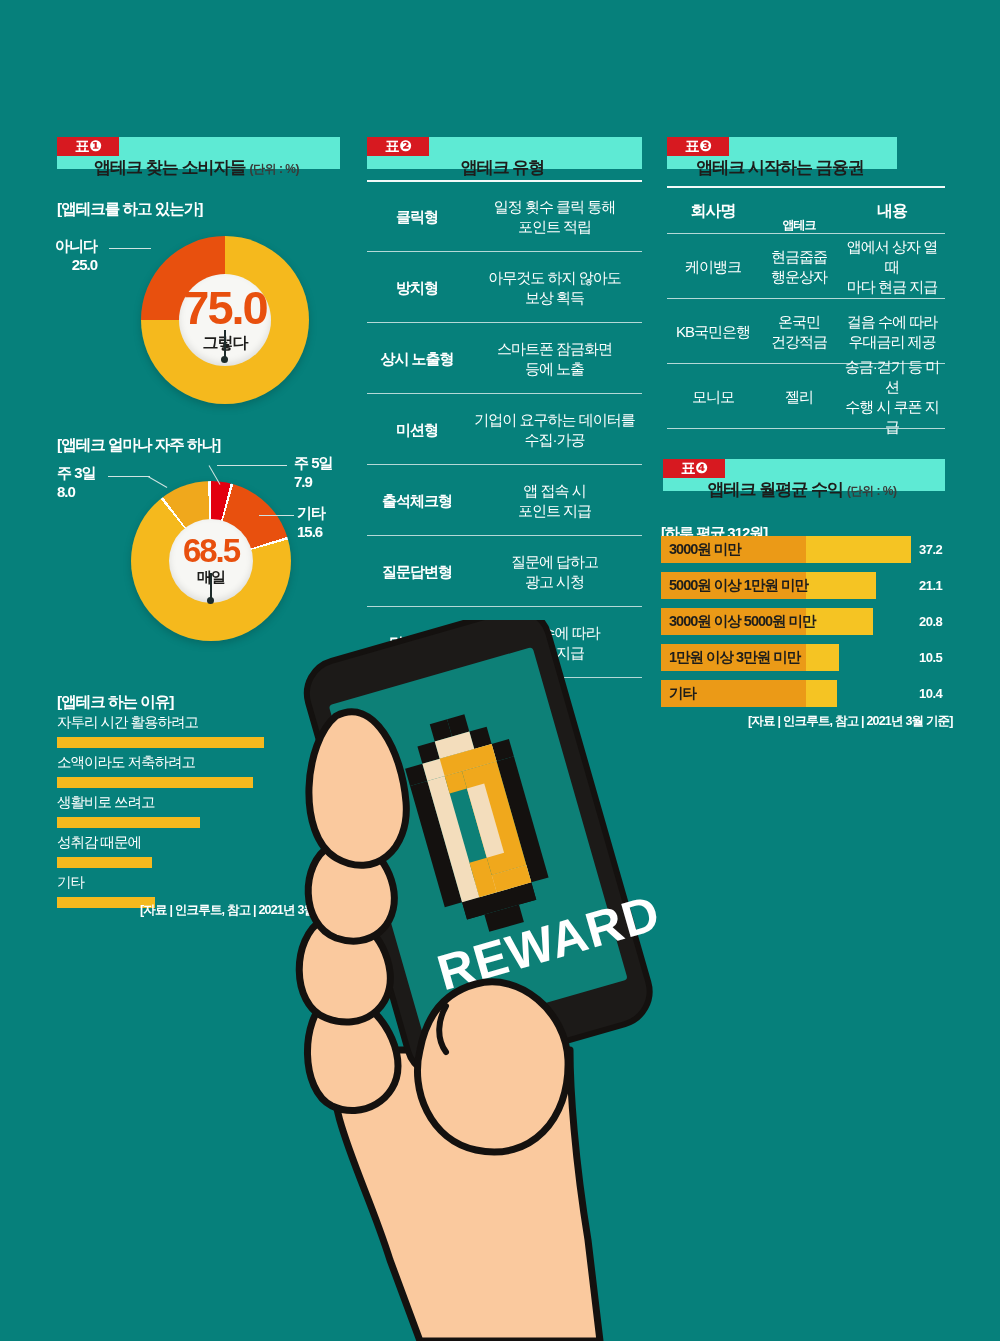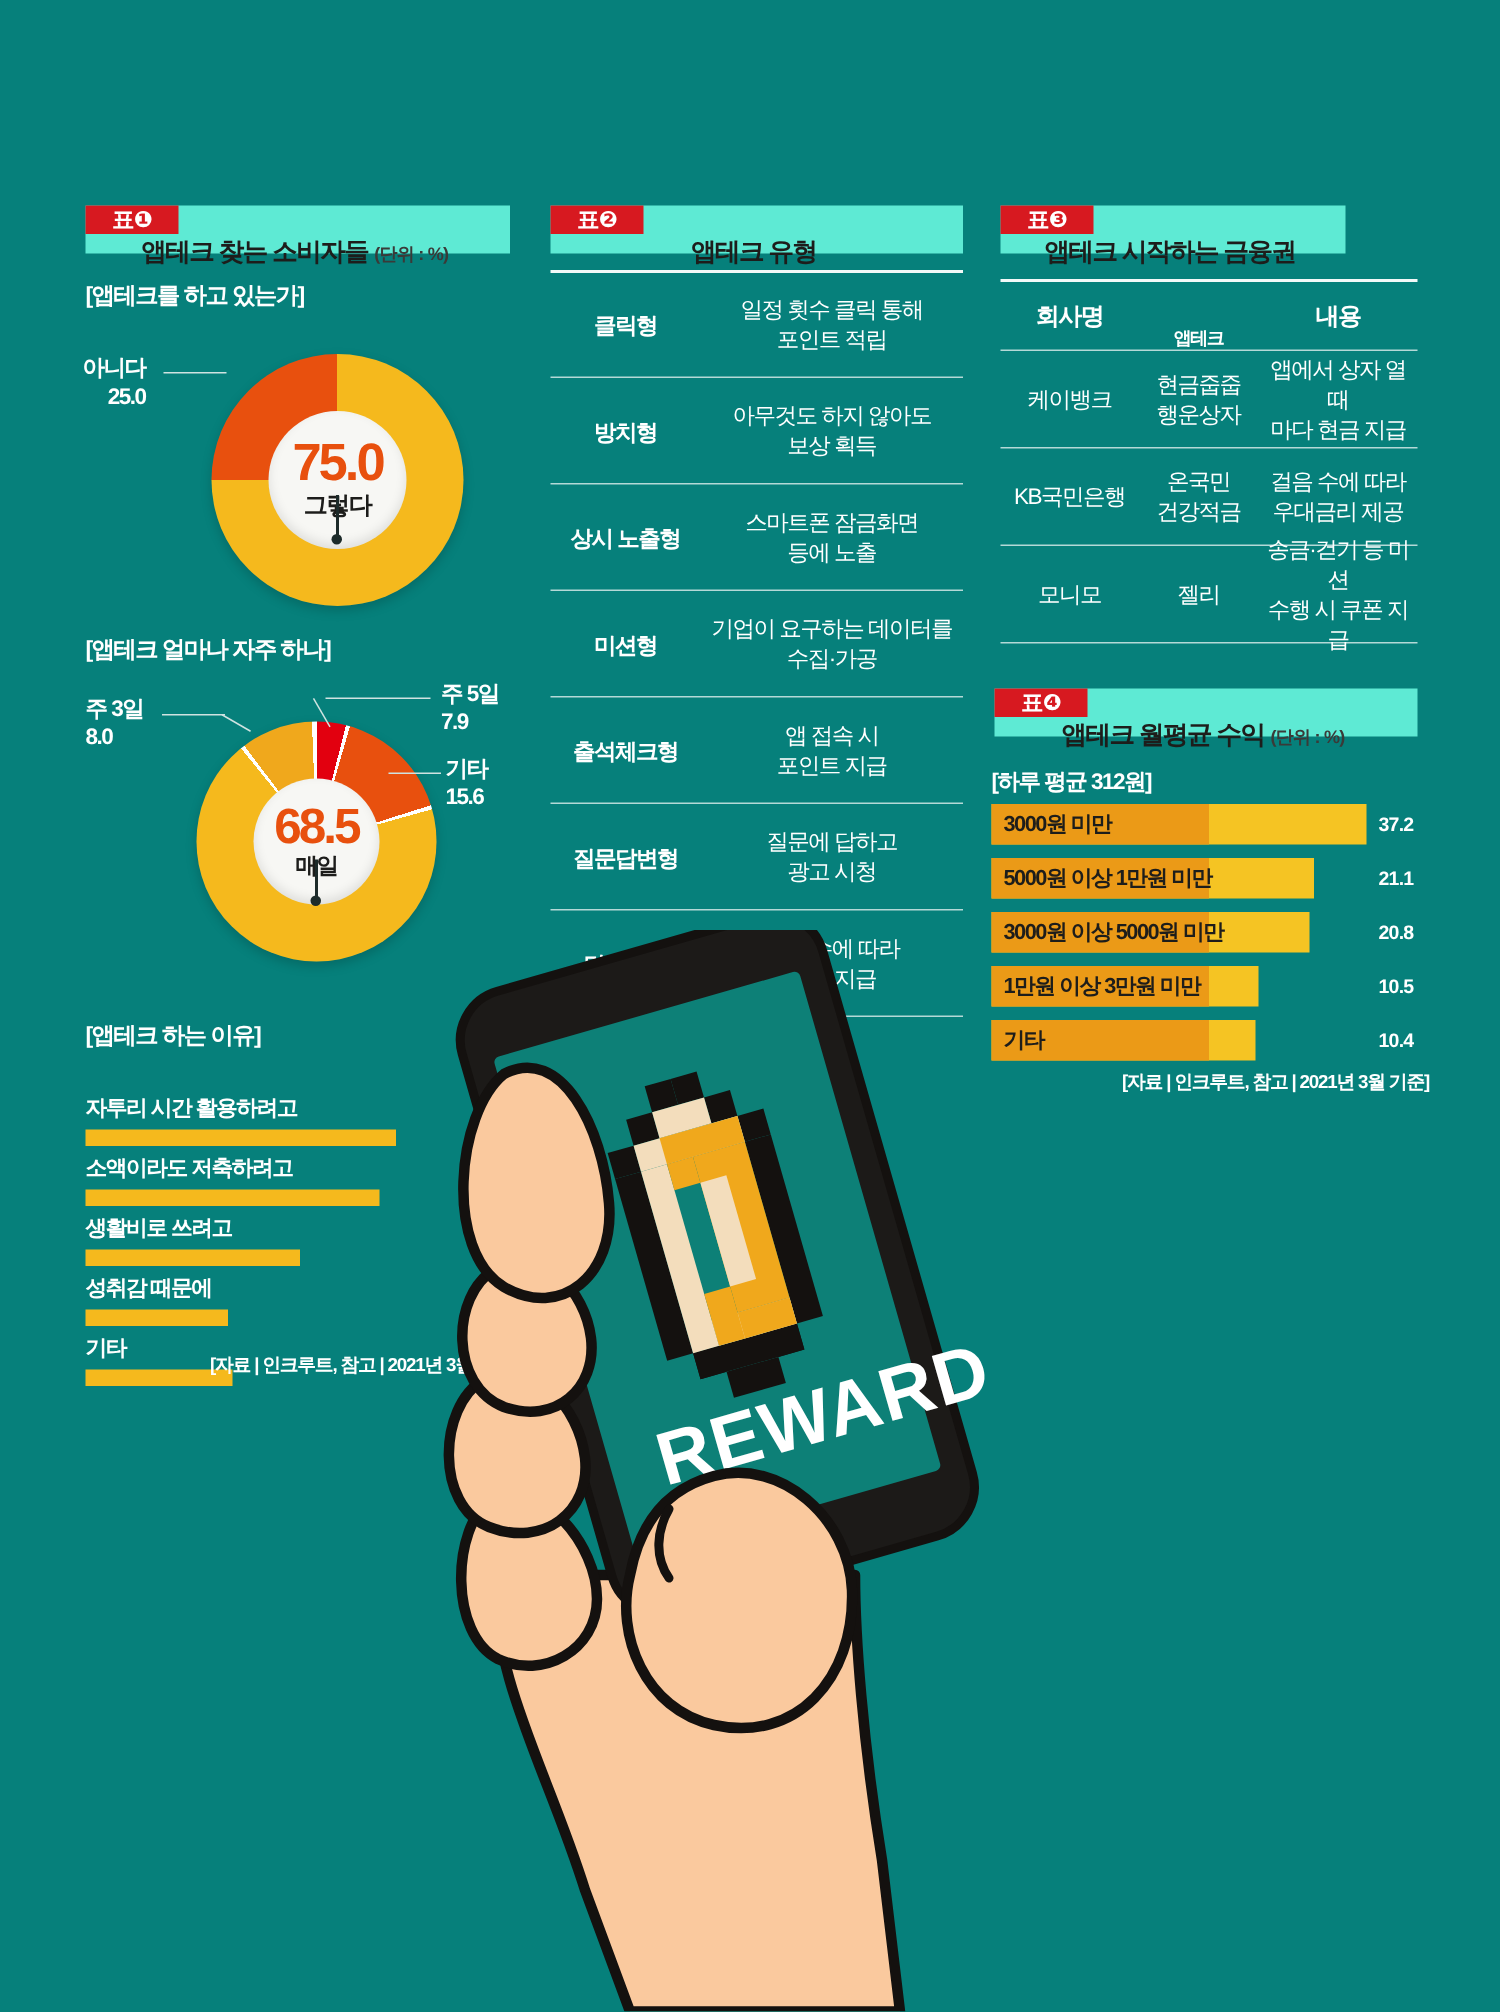--- a/index.html
+++ b/index.html
@@ -19,42 +19,42 @@
   .sec-head .tag { background:#d71920; color:#fff; font-weight:bold; font-size:15px;
                    display:flex; align-items:center; justify-content:center;
                    width:62px; letter-spacing:-0.5px; }
   .sec-head .ttl { flex:1; display:flex; align-items:center; justify-content:center;
                    color:#1d1d1b; font-weight:bold; font-size:17px; letter-spacing:-1px;
                    padding-right:4px; }
   .sec-head .unit { color:#3a3a38; font-weight:bold; font-size:12px; margin-left:4px;
                     letter-spacing:-0.5px; position:relative; top:2px;}
 
   .subttl { position:absolute; font-weight:bold; font-size:15.5px; color:#fff;
-            letter-spacing:-1px; white-space:nowrap; }
+            letter-spacing:-1px; white-space:nowrap;margin-top:12px; }
 
   
   .donut-wrap { position:absolute; }
   .donut { position:absolute; border-radius:50%; }
   .donut .hole { position:absolute; border-radius:50%; background:#f7f7f4;
                  display:flex; flex-direction:column; align-items:center;
                  justify-content:center; box-shadow: inset 0 -3px 7px rgba(0,0,0,.10); }
   .donut .big { color:#e8500e; font-weight:bold; line-height:.95; letter-spacing:-2px; }
   .donut .sml { color:#1d1d1b; font-weight:bold; letter-spacing:-1px; }
 
   .lead-lbl { position:absolute; font-weight:bold; letter-spacing:-1px; color:#fff;
               font-size:15px; line-height:1.25; white-space:nowrap; }
   .lead-lbl .num { display:block; }
   .lead-line { position:absolute; background:#cfe3e1; height:1px; }
   .lead-dot { position:absolute; width:7px; height:7px; border-radius:50%; background:#1d2b2a;}
   .stem { position:absolute; width:1.5px; background:#1d2b2a; }
 
   
   .hbar-row { position:absolute; left:57px; width:300px; }
-  .hbar-row .lbl { font-size:14.5px; font-weight:bold; letter-spacing:-1px;
-                   color:#fff; white-space:nowrap;margin-top:16px; }
+  .hbar-row .lbl { font-size:14.5px; font-weight:normal; letter-spacing:-1px;
+                   color:#fff; white-space:nowrap; }
   .hbar-row .val { position:absolute; right:0; top:-1px; font-size:17px;
                    font-weight:bold; letter-spacing:-0.5px; color:#fff; }
   .hbar-row .bar { height:11px; background:#f5b91d; margin-top:5px; }
 
   
   .tbl { position:absolute; }
   .tbl .hr { position:absolute; left:0; height:2px; background:#fff; opacity:.95;}
   .tbl .hr.thin { height:1px; opacity:.7; }
   .trow { position:absolute; display:flex; align-items:center; }
   .trow .k { font-weight:bold; font-size:15px; letter-spacing:-1px; color:#fff;
@@ -92,21 +92,21 @@
     </div>
   </div>
 
   <div class="subttl" style="left:57px; top:187px;">[앱테크를 하고 있는가]</div>
 
   <div class="donut-wrap" style="left:141px; top:236px; width:168px; height:168px;">
     <div class="donut" style="left:0;top:0;width:168px;height:168px;
                 background:conic-gradient(#f5b91d 0deg 270deg, #e8500e 270deg 360deg);
                 box-shadow:0 3px 8px rgba(0,0,0,.18);">
       <div class="hole" style="left:38px; top:38px; width:92px; height:92px;">
-        <span class="big" style="font-size:35px;">75.0</span>
+        <span class="big" style="font-size:47px;">75.0</span>
         <span class="sml" style="font-size:16px; margin-top:2px;">그렇다</span>
       </div>
     </div>
   </div>
   <div class="stem" style="left:224px; top:330px; height:28px;"></div>
   <div class="lead-dot" style="left:221px; top:356px;"></div>
 
   <div class="lead-line" style="left:109px; top:248px; width:42px;"></div>
   <div class="lead-lbl" style="left:55px; top:237px;text-align:right;">
     <span>아니다</span>

